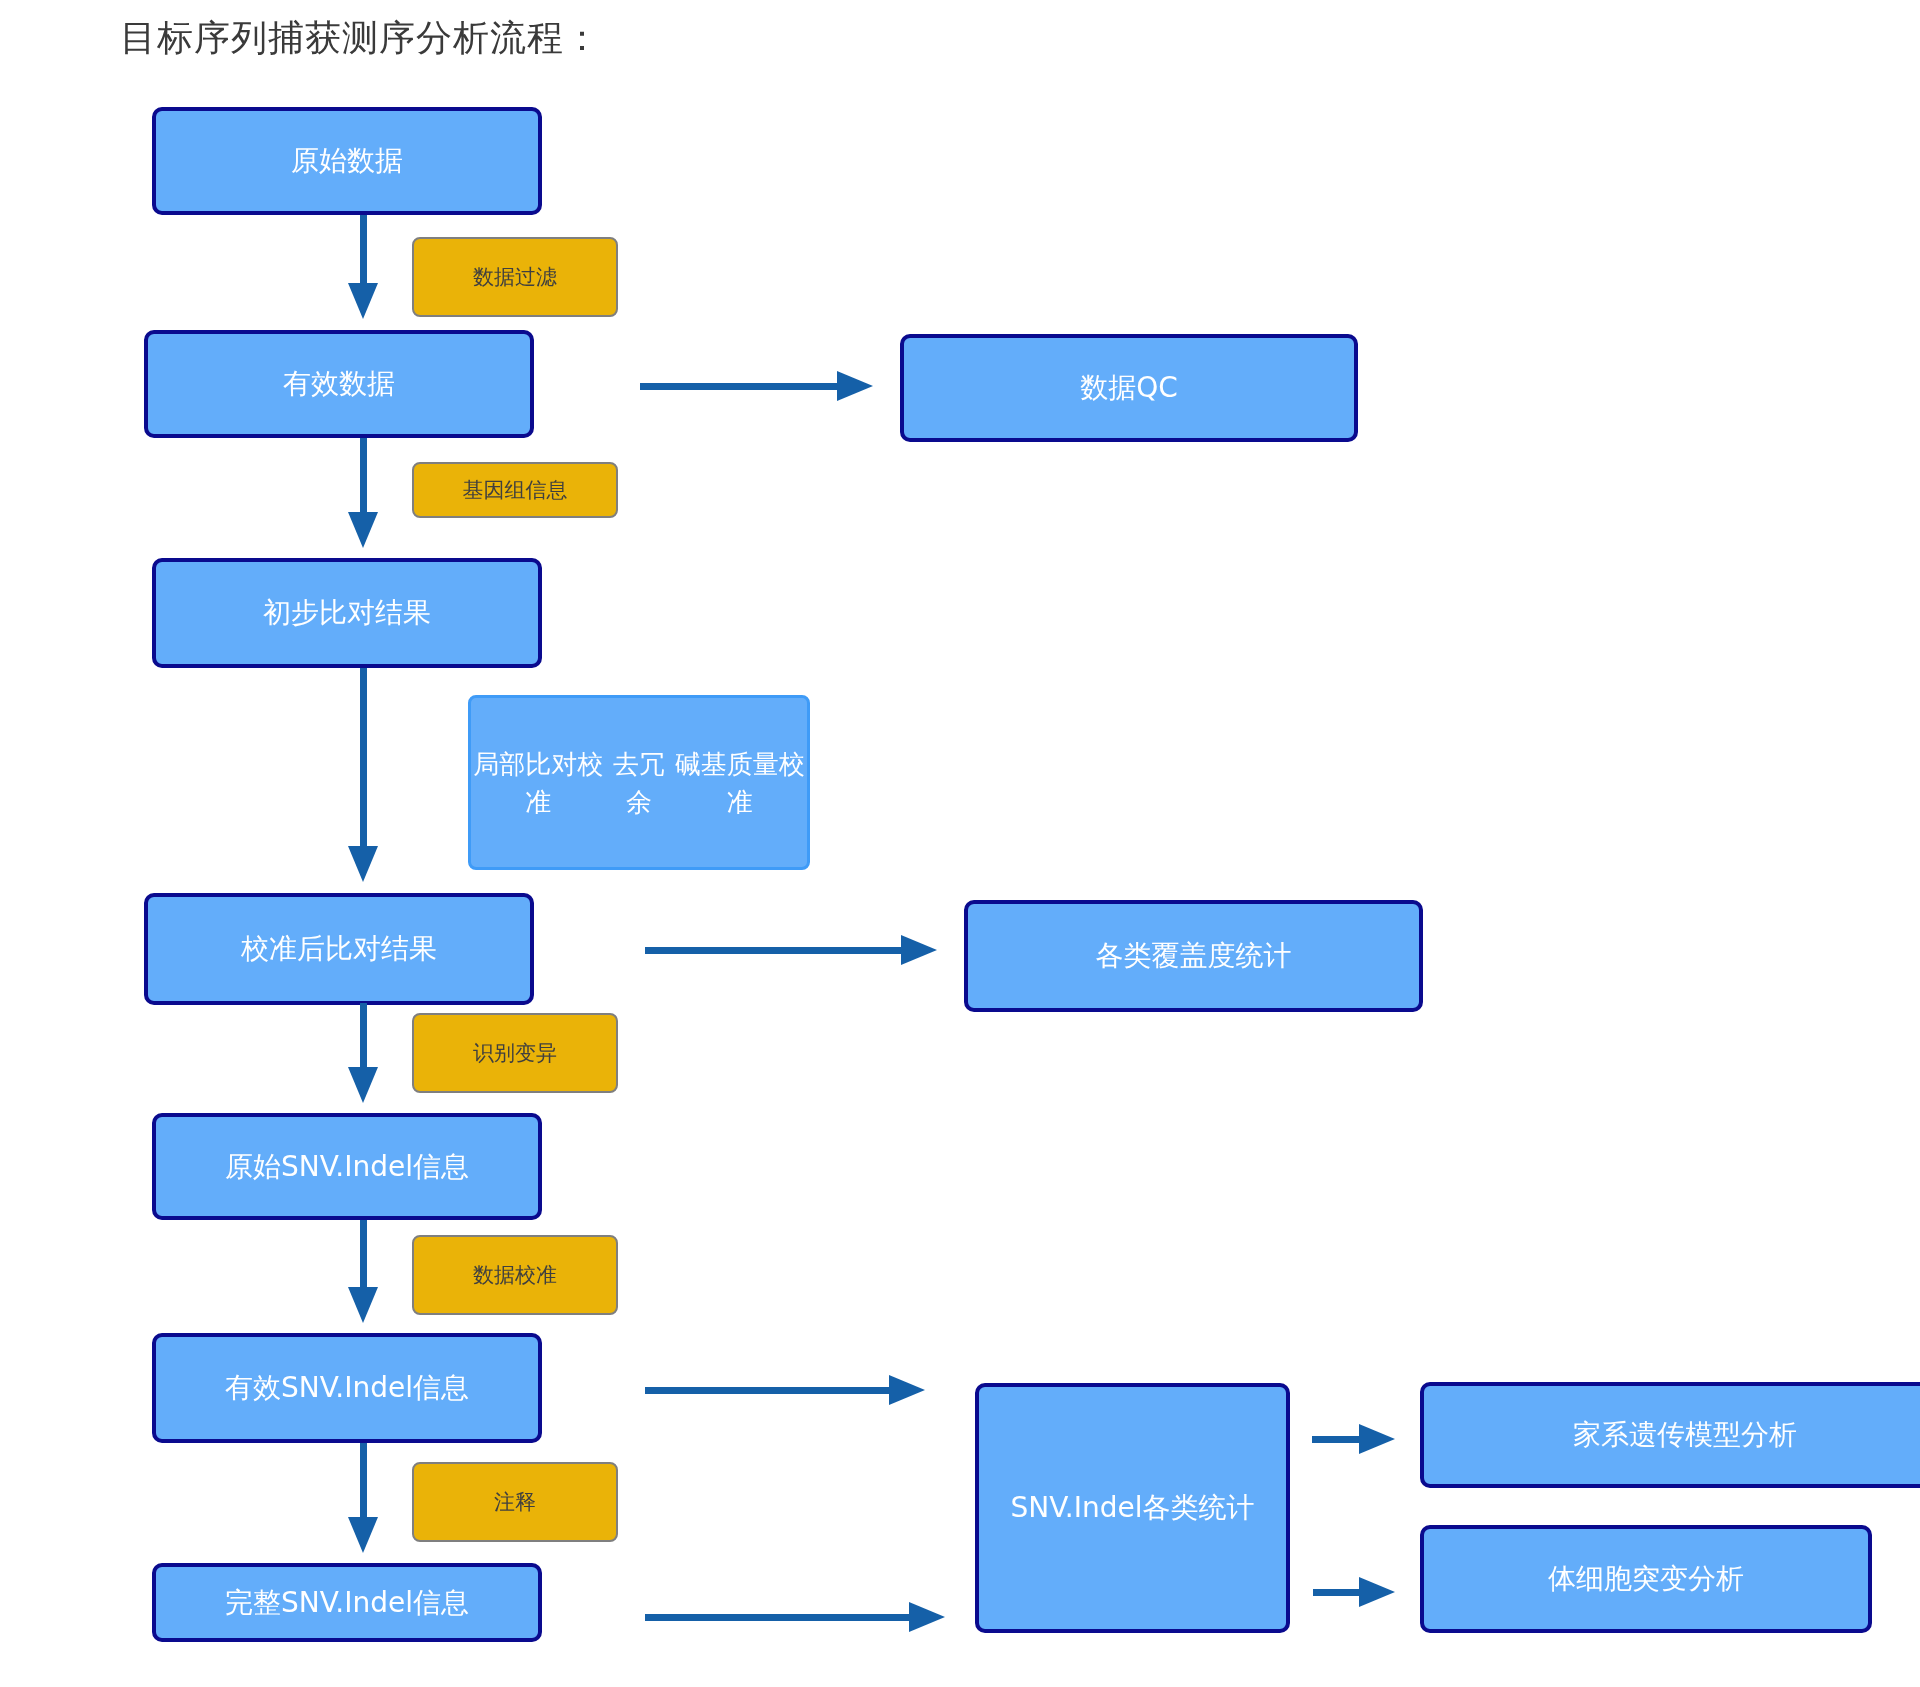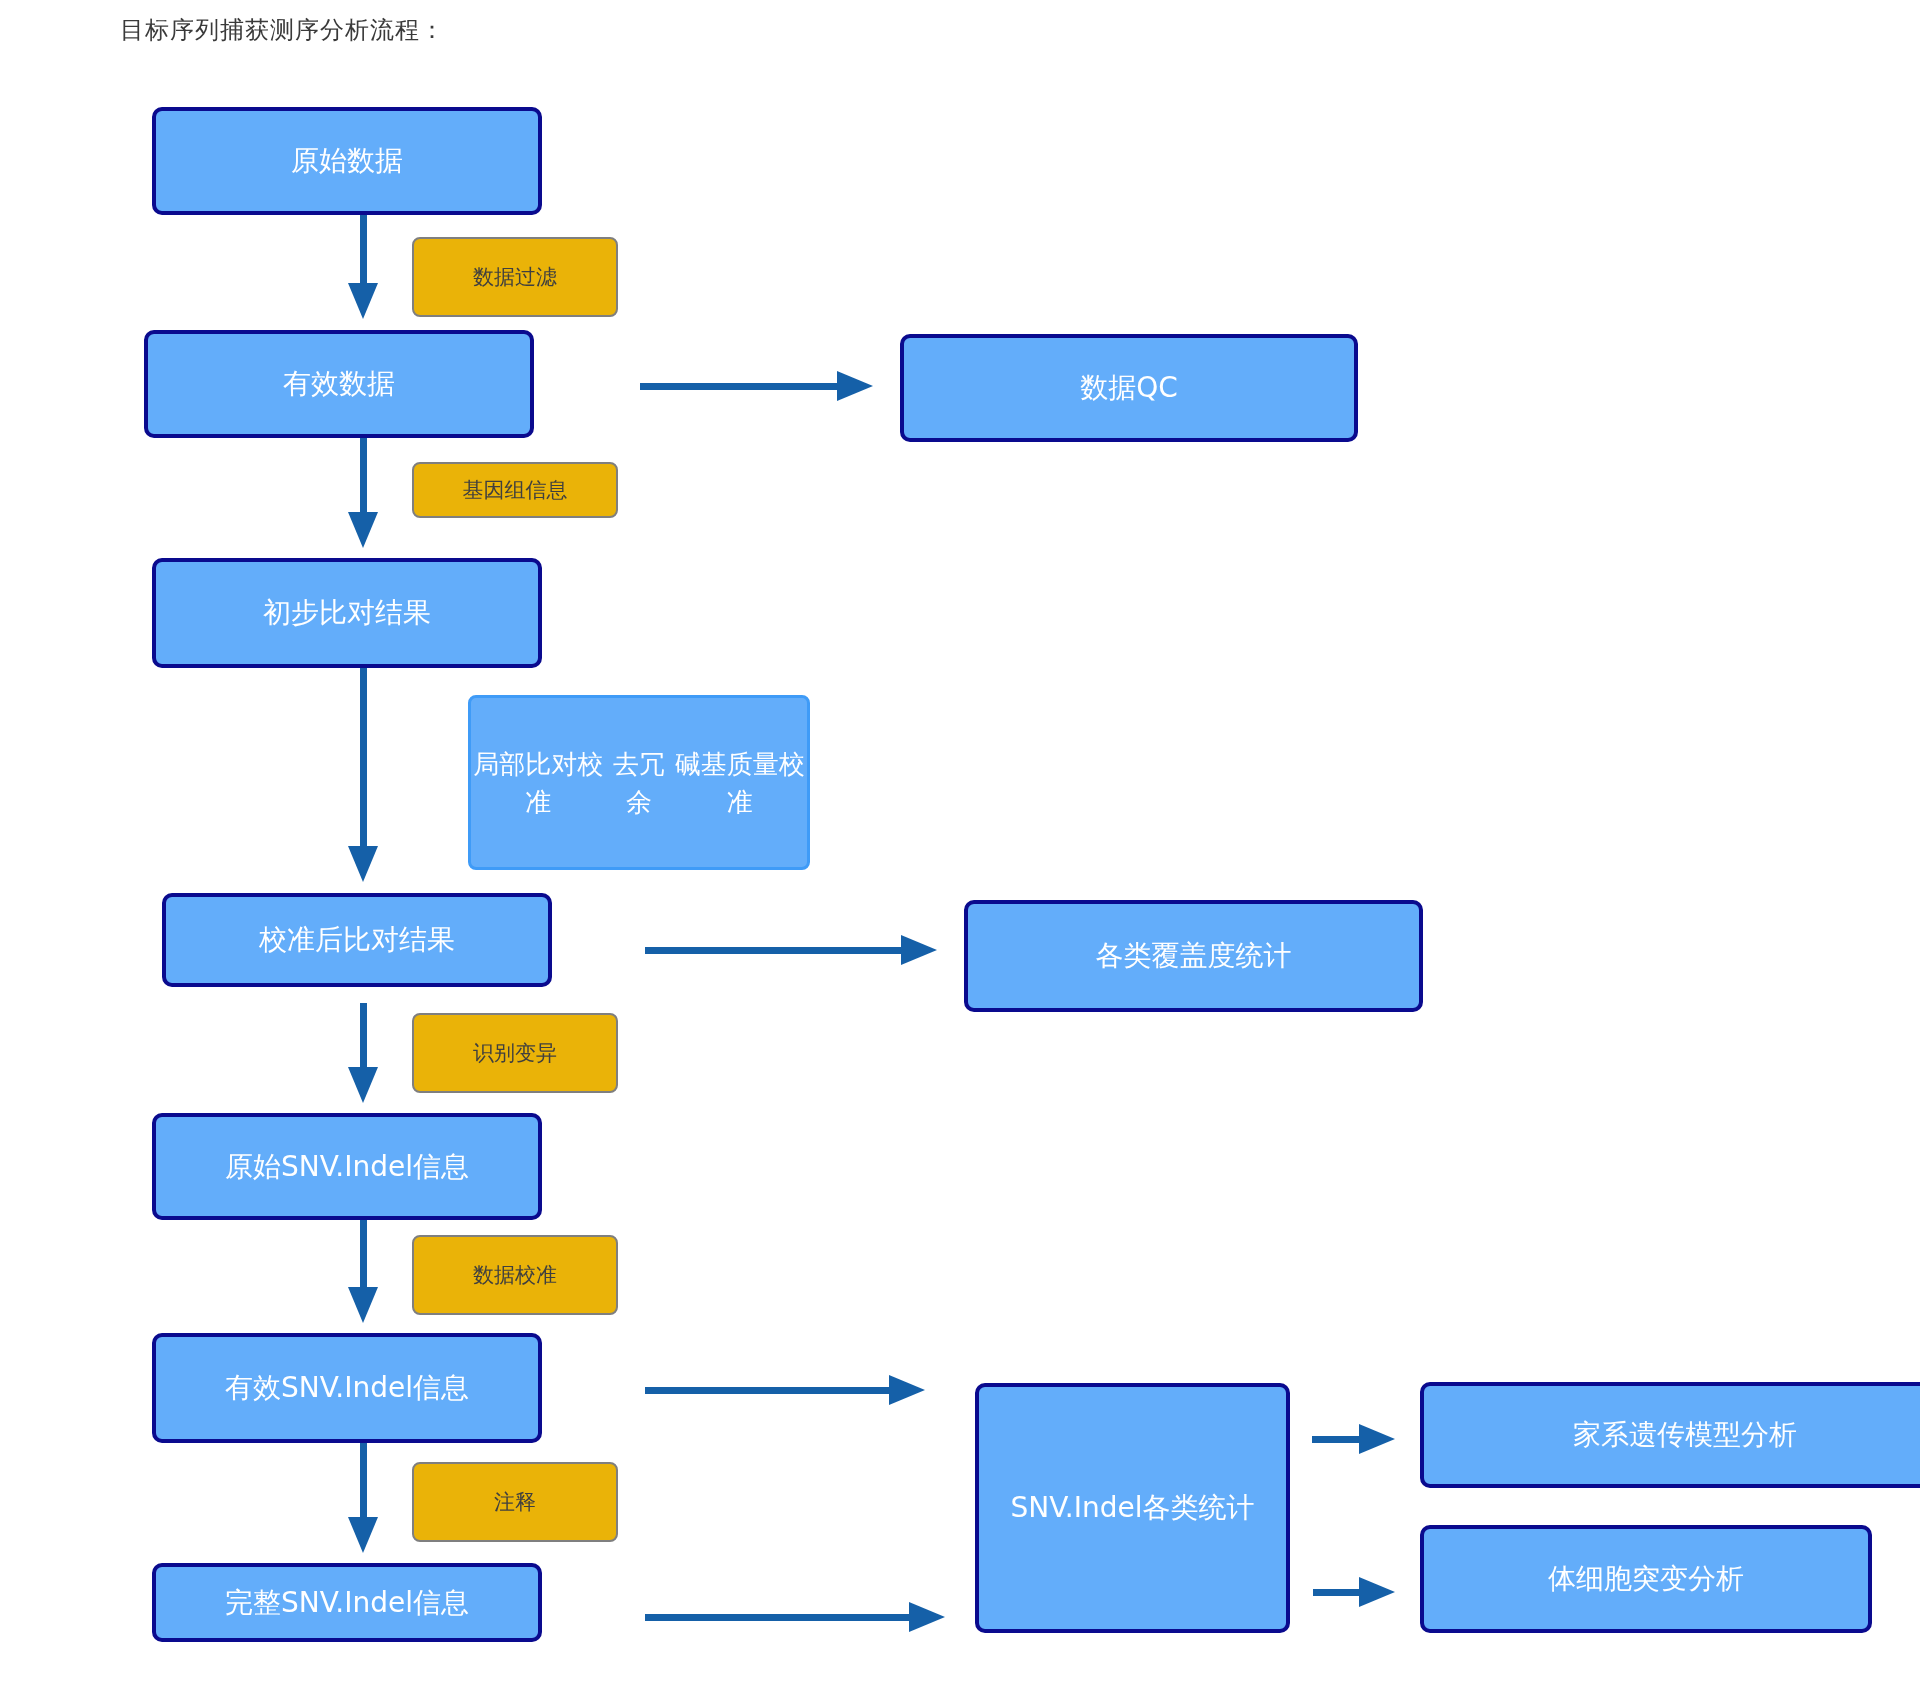--- a/index.html
+++ b/index.html
@@ -2,21 +2,21 @@
 <html style="--node-fill: #63adfa; --node-border: #0a0a8e; --node-text: #ffffff; --note-border: #3f9bf7; --label-border: #7f7f7f; --label-text: #3f3f3f; --arrow: #1560a8; --title-text: #3a3a3a;"><head>
 <meta charset="utf-8">
 <style>
   html,body{margin:0;padding:0;background:#ffffff;}
   .canvas{
     position:relative;width:1920px;height:1687px;background:#ffffff;
     font-family:"DejaVu Sans","Liberation Sans",sans-serif;overflow:hidden;
   }
   .title{
     position:absolute;left:120px;top:14px;
-    font-size:24px;color:var(--title-text,#3a3a3a);letter-spacing:1px;
+    font-size:36px;color:var(--title-text,#3a3a3a);letter-spacing:1px;
   }
   .node{
     position:absolute;box-sizing:border-box;
     background:var(--node-fill,#63adfa);
     border:4px solid var(--node-border,#0a0a8e);
     border-radius:10px;color:var(--node-text,#ffffff);
     display:flex;align-items:center;justify-content:center;text-align:right;
     font-size:28px;line-height:1.35;
   }
   .steplabel{
@@ -45,21 +45,21 @@
 </head>
 <body>
 
 <div class="canvas">
 
   <div class="title">目标序列捕获测序分析流程：</div>
 
   <div class="node" style="left:152px;top:107px;width:390px;height:108px;">原始数据</div>
   <div class="node" style="left:144px;top:330px;width:390px;height:108px;">有效数据</div>
   <div class="node" style="left:152px;top:558px;width:390px;height:110px;">初步比对结果</div>
-  <div class="node" style="left:162px;top:893px;width:390px;height:94px;">校准后比对结果</div>
+  <div class="node" style="left:144px;top:893px;width:390px;height:112px;">校准后比对结果</div>
   <div class="node" style="left:152px;top:1113px;width:390px;height:107px;">原始SNV.Indel信息</div>
   <div class="node" style="left:152px;top:1333px;width:390px;height:110px;">有效SNV.Indel信息</div>
   <div class="node" style="left:152px;top:1563px;width:390px;height:79px;">完整SNV.Indel信息</div>
 
   <div class="node" style="left:900px;top:334px;width:458px;height:108px;">数据QC</div>
   <div class="node" style="left:964px;top:900px;width:459px;height:112px;">各类覆盖度统计</div>
   <div class="node snv-stats-node" style="left:975px;top:1383px;width:315px;height:250px;">SNV.Indel各类统计</div>
   <div class="node" style="left:1420px;top:1382px;width:530px;height:106px;">家系遗传模型分析</div>
   <div class="node" style="left:1420px;top:1525px;width:452px;height:108px;">体细胞突变分析</div>
 

